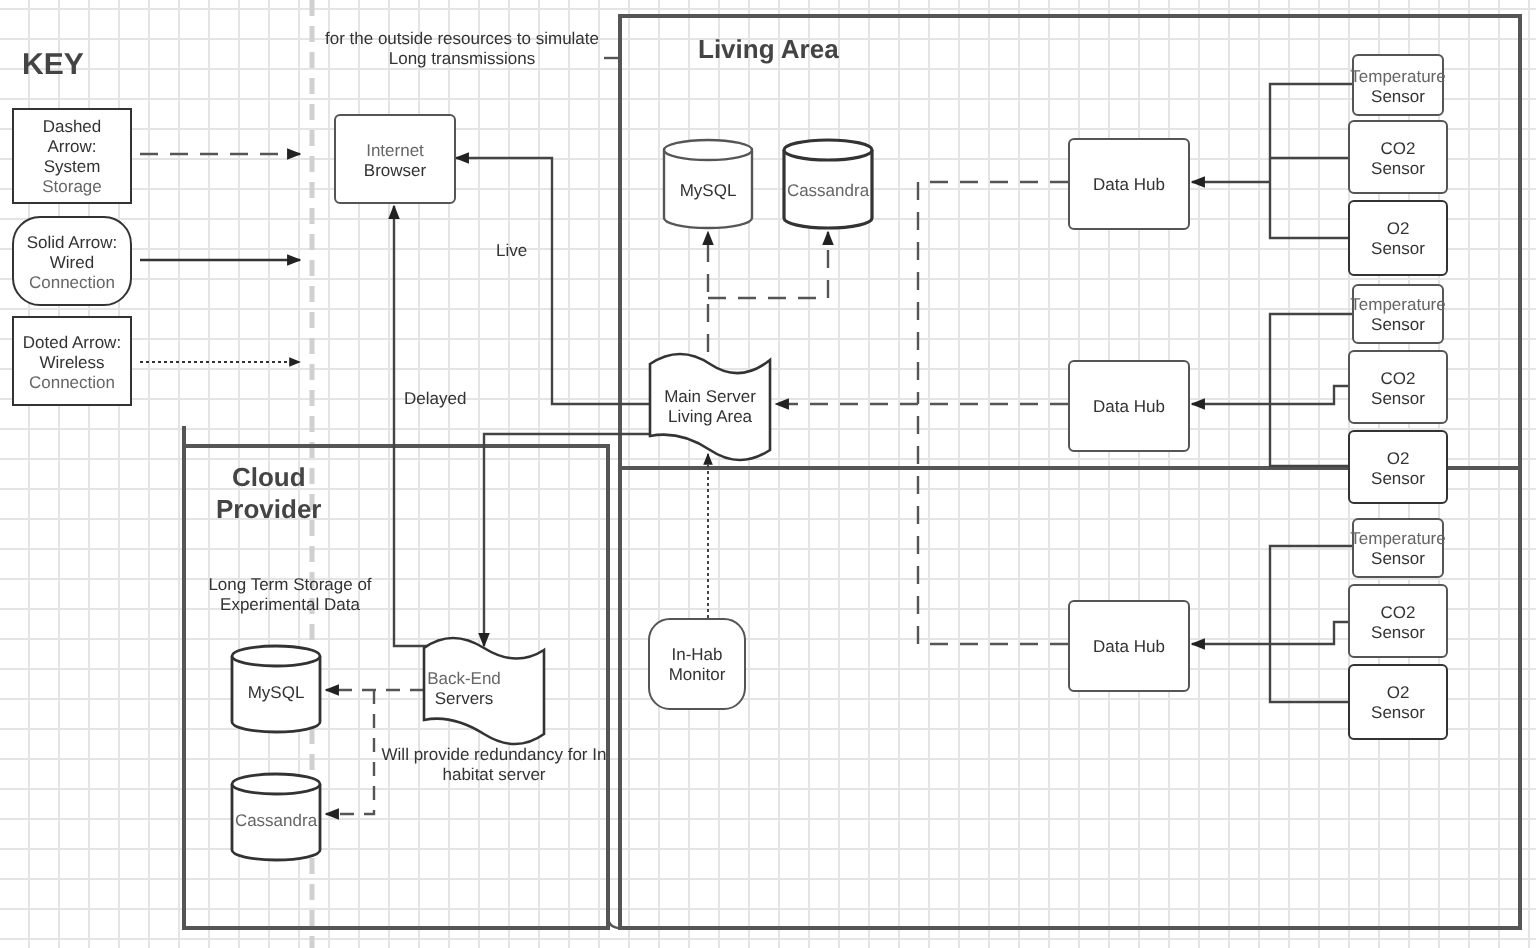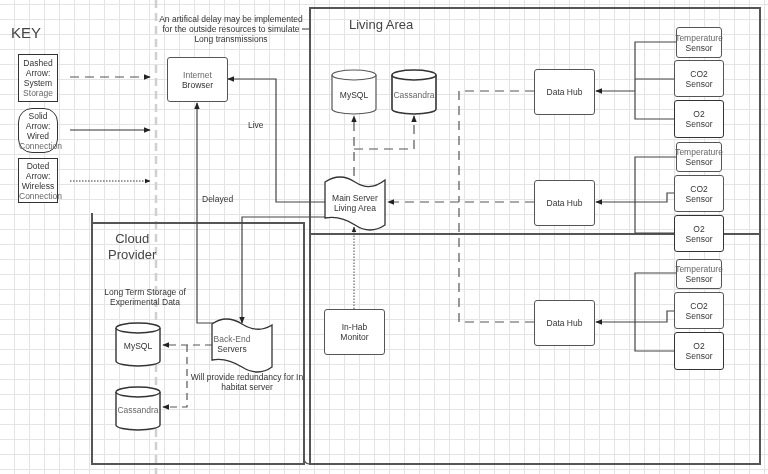--- a/index.html
+++ b/index.html
@@ -20,26 +20,26 @@
     font-size: 8.5px; line-height: 10px; text-align: center; color: #333;
     white-space: nowrap;
   }
   .box {
     position: absolute; border: 1.2px solid #555; border-radius: 3px; background: #fff;
     box-sizing: border-box; display: flex; align-items: center; justify-content: center;
     text-align: center; font-size: 8.5px; line-height: 10px; color: #333;
   }
   .box.dark { border: 1.6px solid #333; justify-content: center; }
   .key-box {
-    position: absolute; left: 18px; width: 40px; height: 45px;
+    position: absolute; left: 6px; width: 60px; height: 45px;
     border: 1.6px solid #333; background: #fff; box-sizing: border-box;
     display: flex; flex-direction: column; justify-content: center;
     font-size: 8.5px; line-height: 10px; color: #333; text-align: center;
   }
-  .title { position: absolute; font-weight: normal; color: #444; }
+  .title { position: absolute; font-weight: bold; color: #444; }
 </style>
 </head>
 <body>
 
 <svg id="diagram" width="768" height="474">
   <defs>
     <marker id="ah" viewBox="0 0 10 10" refX="9" refY="5" markerWidth="6" markerHeight="6" orient="auto-start-reverse">
       <path d="M0,1 L10,5 L0,9 z" fill="#222"></path>
     </marker>
   </defs>
@@ -125,21 +125,20 @@
   <span>Wired</span>
   <span style="color:#666">Connection</span>
 </div>
 <div class="key-box" style="top:158px;">
   <span>Doted Arrow:</span>
   <span>Wireless</span>
   <span style="color:#666">Connection</span>
 </div>
 
 <div class="lbl" style="left:156px; top:14px; width:150px;">
-  <div>An artifical delay may be implemented</div>
   <div>for the outside resources to simulate</div>
   <div>Long transmissions</div>
 </div>
 
 <div class="box" style="left:167px; top:57px; width:61px; height:45px; flex-direction:column;">
   <span style="color:#666">Internet</span>
   <span>Browser</span>
 </div>
 
 <div class="lbl" style="left:248px; top:120px;">Live</div>
@@ -147,21 +146,21 @@
 
 <div class="title" style="left:349px; top:17px; font-size:13px;">Living Area</div>
 <div class="lbl" style="left:332px; top:90px; width:44px;">MySQL</div>
 <div class="lbl" style="left:392px; top:90px; width:44px; color:#666;">Cassandra</div>
 
 <div class="lbl" style="left:325px; top:193px; width:60px;">
   <div>Main Server</div>
   <div>Living Area</div>
 </div>
 
-<div class="box" style="left:324px; top:309px; width:61px; height:46px; flex-direction:column;">
+<div class="box" style="left:324px; top:309px; width:49px; height:46px; flex-direction:column;border-radius:11px;">
   <span>In-Hab</span>
   <span>Monitor</span>
 </div>
 
 <div class="box" style="left:534px; top:69px; width:61px; height:46px;">
     <span>Data Hub</span>
   </div>
 <div class="box" style="left:534px; top:180px; width:61px; height:46px;">
     <span>Data Hub</span>
   </div>

